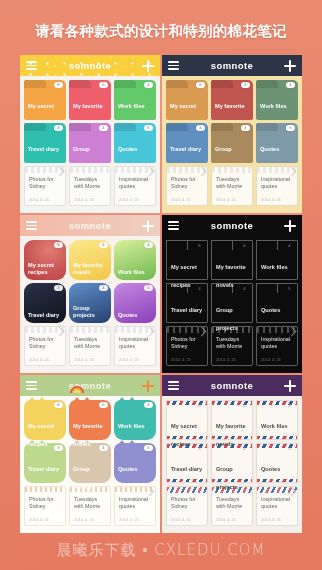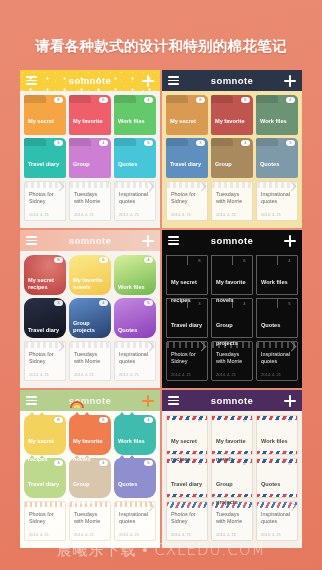--- a/index.html
+++ b/index.html
@@ -10,21 +10,21 @@
     overflow:hidden; position:relative;
   }
 
   
   .headline {
     text-align:center;
     color:#ffffff;
     font-size:14.5px;
     font-weight:bold;
     letter-spacing:0.3px;
-    padding:37px 6px 14px;
+    padding:22px 6px 14px;
     text-shadow:0 1px 1px rgba(150,60,40,.35);
     font-family:"DejaVu Sans","Liberation Sans",sans-serif;
   }
 
   
   .grid {
     width:282px; margin:0 auto;
     display:grid;
     grid-template-columns:1fr 1fr;
     gap:2px 2px;

